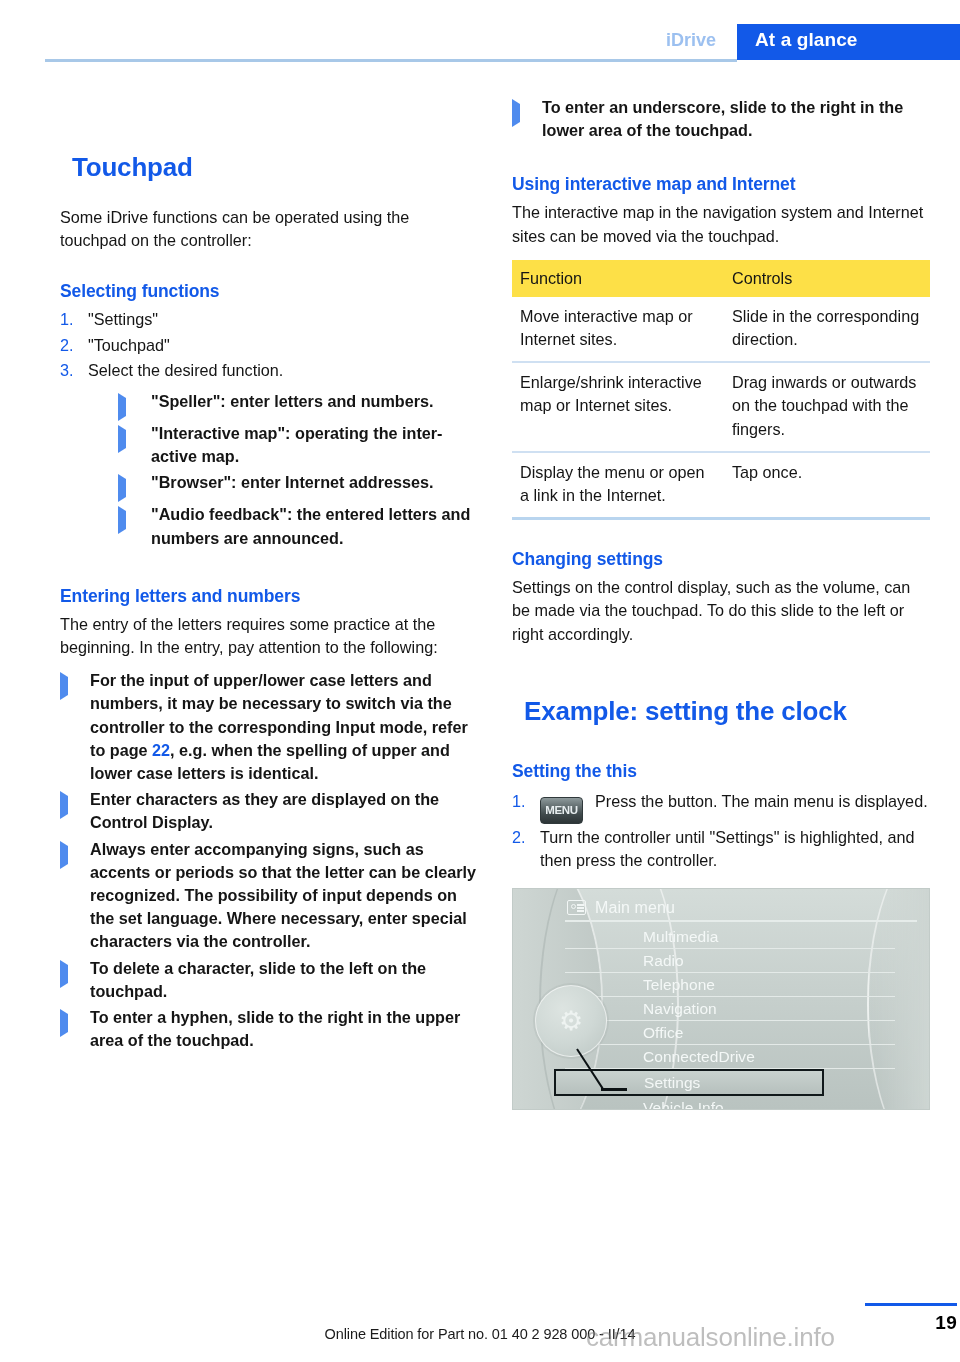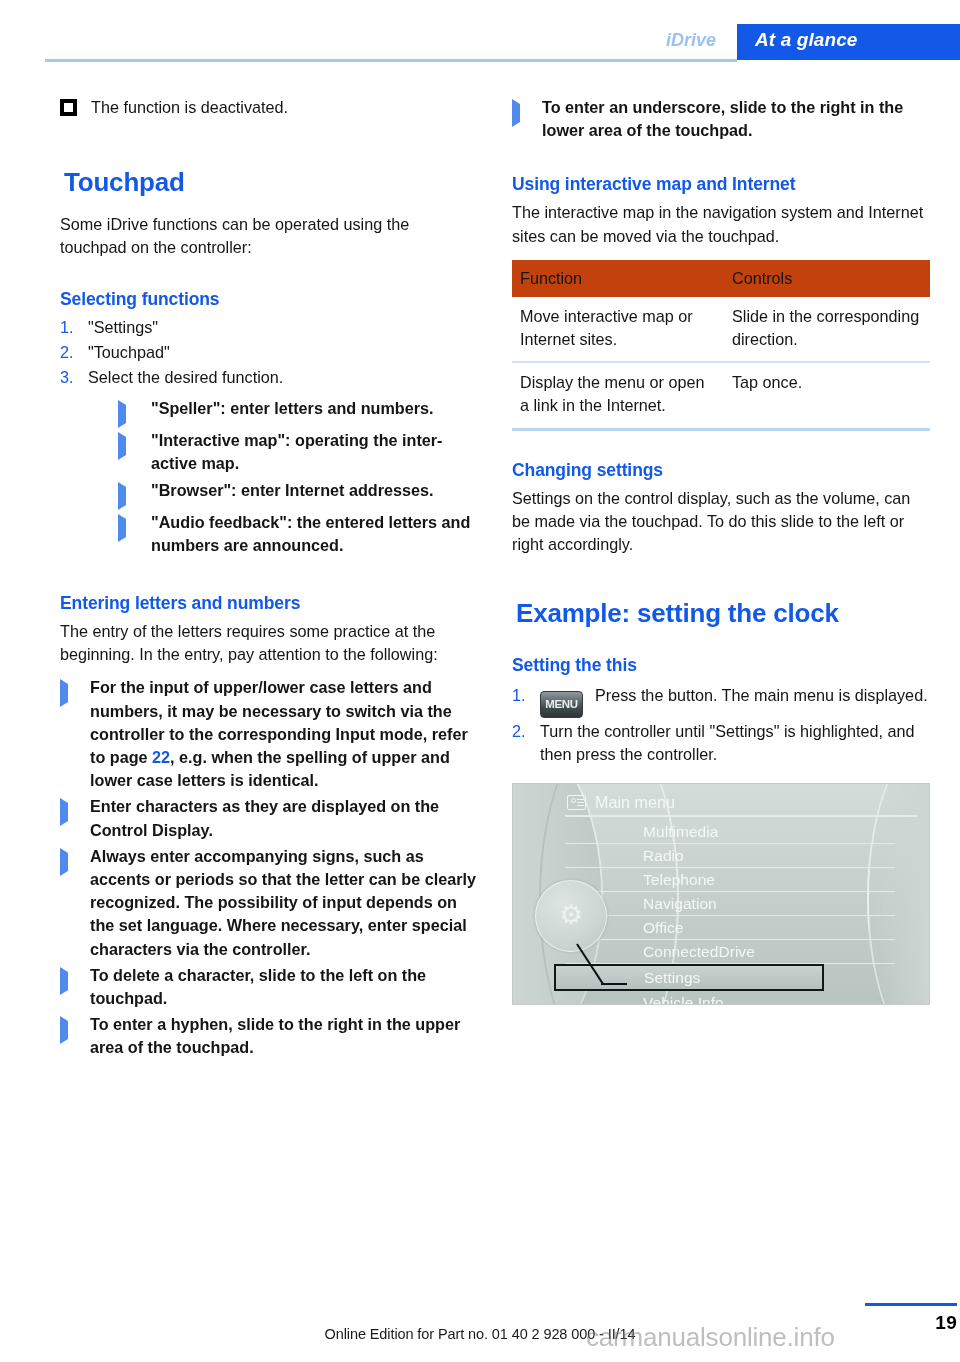--- a/index.html
+++ b/index.html
@@ -16,21 +16,20 @@
     height: 1362px;
     overflow: hidden;
   }
 
   
   .header {
     position: absolute;
     top: 0; left: 0;
     width: 960px;
     height: 62px;
-    font-style: italic;
   }
   .hdr-tab-blue {
     position: absolute;
     top: 24px;
     left: 737px;
     width: 223px;
     height: 36px;
     background: #1259e8;
   }
   .hdr-tab-blue-label {
@@ -75,21 +74,21 @@
   p.body {
     font-size: 16.2px;
     line-height: 23.2px;
     margin: 0;
   }
   h1.h-major {
     color: #1259e8;
     font-size: 26px;
     font-weight: bold;
     line-height: 30px;
-    margin: 4px;
+    margin: 12px;
     letter-spacing: -0.2px;
   }
   h2.h-minor {
     color: #1259e8;
     font-size: 17.5px;
     font-weight: bold;
     line-height: 22px;
     margin: 0;
     letter-spacing: -0.1px;
   }
@@ -176,21 +175,21 @@
   }
   .pg-ref { color: #1259e8; }
 
   
   table.fn-table {
     width: 418px;
     border-collapse: collapse;
     table-layout: fixed;
   }
   table.fn-table th {
-    background: #c2410c;
+    background: #fde047;
     text-align: left;
     font-weight: normal;
     font-size: 16.2px;
     line-height: 22px;
     padding: 7px 8px 8px 8px;
     color: #151515;
   }
   table.fn-table td {
     font-size: 16.2px;
     line-height: 23.2px;
@@ -405,24 +404,20 @@
 
   <div class="header">
     <div class="hdr-idrive">iDrive</div>
     <div class="hdr-tab-blue"></div>
     <div class="hdr-tab-blue-label">At a glance</div>
     <div class="hdr-rule"></div>
   </div>
 
   <div class="col col-left">
 
-    <div class="note-row">
-      <div class="chk-deact"></div>
-      <p class="body">The function is deactivated.</p>
-    </div>
 
     <div class="sp-44"></div>
 
     <h1 class="h-major">Touchpad</h1>
     <div class="sp-12"></div>
     <p class="body">Some iDrive functions can be operated using the touchpad on the controller:</p>
 
     <div class="sp-28"></div>
 
     <h2 class="h-minor">Selecting functions</h2>
@@ -522,20 +517,24 @@
         <tr>
           <th>Function</th>
           <th>Controls</th>
         </tr>
       </thead>
       <tbody>
         <tr>
           <td>Move interactive map or Internet sites.</td>
           <td>Slide in the corresponding direction.</td>
         </tr>
+        <tr>
+          <td>Enlarge/shrink interactive map or Internet sites.</td>
+          <td>Drag inwards or outwards on the touchpad with the fingers.</td>
+        </tr>
         <tr class="last-row">
           <td>Display the menu or open a link in the Internet.</td>
           <td>Tap once.</td>
         </tr>
       </tbody>
     </table>
 
     <div class="sp-28"></div>
 
     <h2 class="h-minor">Changing settings</h2>

